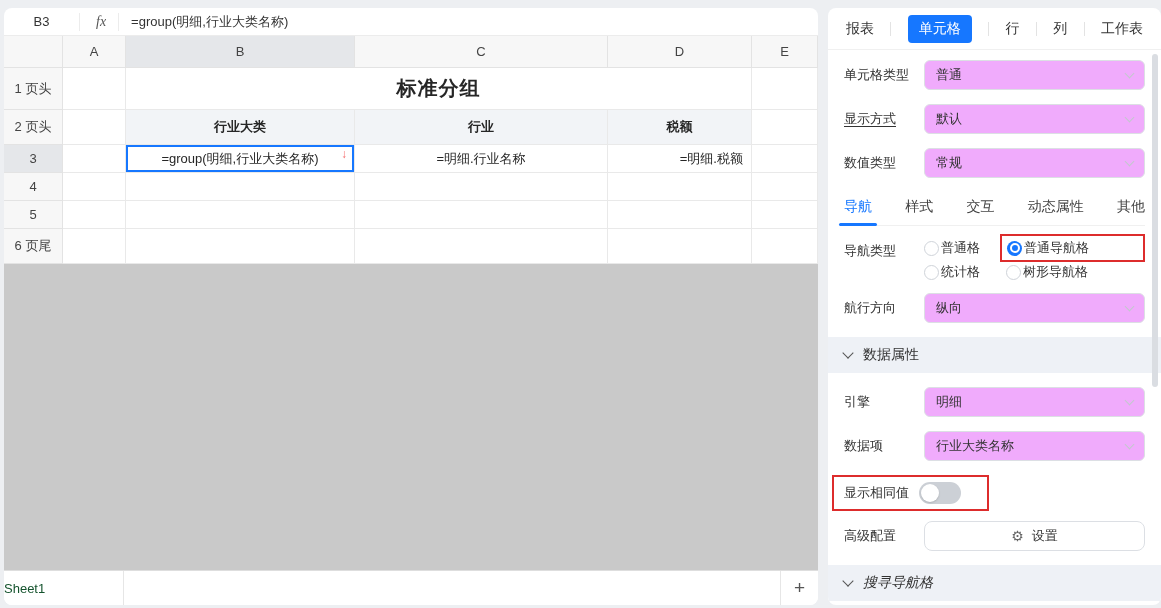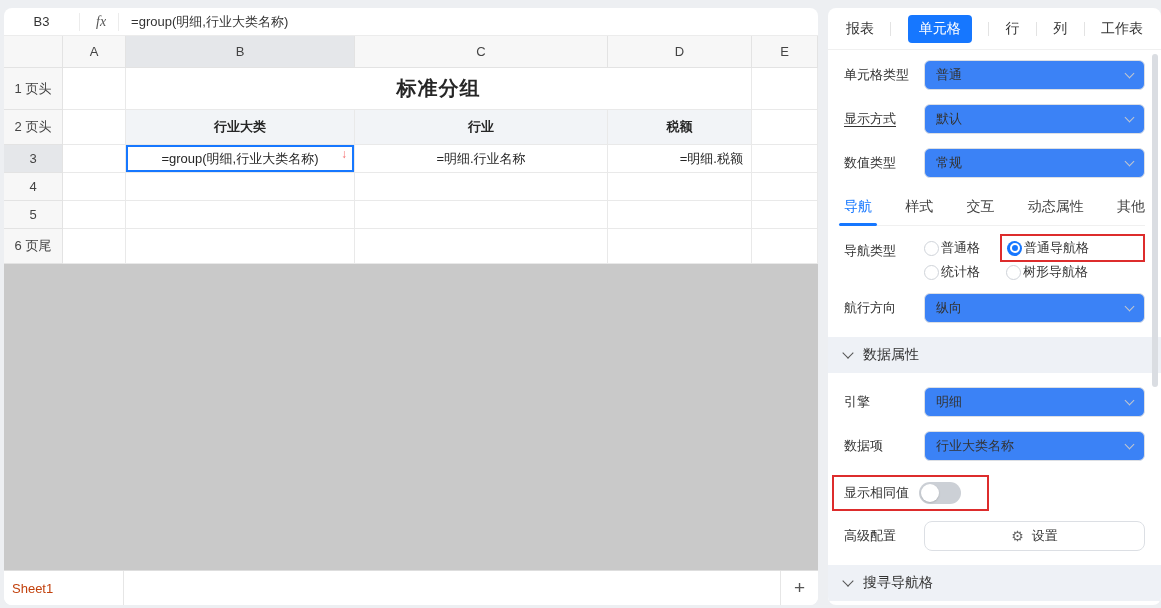--- a/index.html
+++ b/index.html
@@ -35,38 +35,38 @@
   .cell.hdr2 { background:#f2f4f7; font-weight:bold; }
   .cell.title { grid-column:3/6; font-size:20px; font-weight:bold; letter-spacing:1px; }
   .cell.right { justify-content:flex-end; padding-right:8px; }
   .cell.selected { box-shadow:inset 0 0 0 2px #1677ff; z-index:2; }
   .group-arrow { position:absolute; right:7px; top:2px; font-size:12px; color:#f56c6c; }
 
   .canvas-area { flex:1; background:#c9c9c9; }
 
   
   .sheet-bar { height:35px; flex:0 0 35px; background:#fff; border-top:1px solid #dedede; display:flex; align-items:center; }
-  .sheet-tab { width:120px; height:100%; display:flex; align-items:center; padding-left:8px;
-    border-right:1px solid #e6e6e6; color:#c2410c; font-size:13px; cursor:pointer; }
+  .sheet-tab { width:120px; height:100%; display:flex; align-items:center; padding-left:0;
+    border-right:1px solid #e6e6e6; color:#14532d; font-size:13px; cursor:pointer; }
   .sheet-spacer { flex:1; height:100%; }
   .add-sheet { width:38px; height:100%; border-left:1px solid #e6e6e6; display:flex;
     align-items:center; justify-content:center; font-size:19px; color:#555; cursor:pointer; }
 
   
   .p-tabs { height:42px; display:flex; align-items:center; justify-content:space-between;
     padding:0 18px; border-bottom:1px solid #f0f0f0; font-size:14px; color:#333; }
   .p-tab { cursor:pointer; white-space:nowrap; }
   .p-tab.active { background:#1677ff; color:#fff; padding:5px 11px; border-radius:4px; }
   .tab-div { width:1px; height:14px; background:#e3e3e3; }
 
   .p-body { padding:10px 16px 0; position:relative; font-size:13px; }
   .f-row { display:flex; align-items:center; margin-bottom:14px; }
   .f-label { width:80px; flex:0 0 80px; color:#333; }
   .f-label.tipline { text-decoration:underline; text-underline-offset:3px; }
-  .select { flex:1; height:30px; border:1px solid #dcdfe4; border-radius:6px; background:#3b82f6;
+  .select { flex:1; height:30px; border:1px solid #dcdfe4; border-radius:6px; background:#f0abfc;
     display:flex; align-items:center; justify-content:space-between; padding:0 11px; color:#333; cursor:pointer; }
   .chev { width:7px; height:7px; border-right:1.5px solid #c3c7ce; border-bottom:1.5px solid #c3c7ce;
     transform:rotate(45deg); margin-top:-4px; flex:0 0 7px; }
 
   .sub-tabs { display:flex; justify-content:space-between; border-bottom:1px solid #f0f0f0;
     margin:2px 0 13px; font-size:14px; color:#444; }
   .sub-tab { padding:6px 0 9px; position:relative; cursor:pointer; }
   .sub-tab.active { color:#1677ff; }
   .sub-tab.active::after { content:""; position:absolute; left:-5px; right:-5px; bottom:-1px;
     height:3px; background:#1677ff; border-radius:2px; }
@@ -279,20 +279,20 @@
     </div>
 
     <div class="f-row">
       <div class="f-label">高级配置</div>
       <div class="settings-btn">
         <span class="gear">⚙</span>
         <span>设置</span>
       </div>
     </div>
 
-    <div class="section-band search-band" style="margin-top:12px;">
+    <div class="section-band search-band" style="margin-top:12px;font-style:italic;">
       <i class="sec-chev"></i>
       <span>搜寻导航格</span>
     </div>
   </div>
 
   <div class="scroll-thumb"></div>
 </div>
 
 </body></html>

